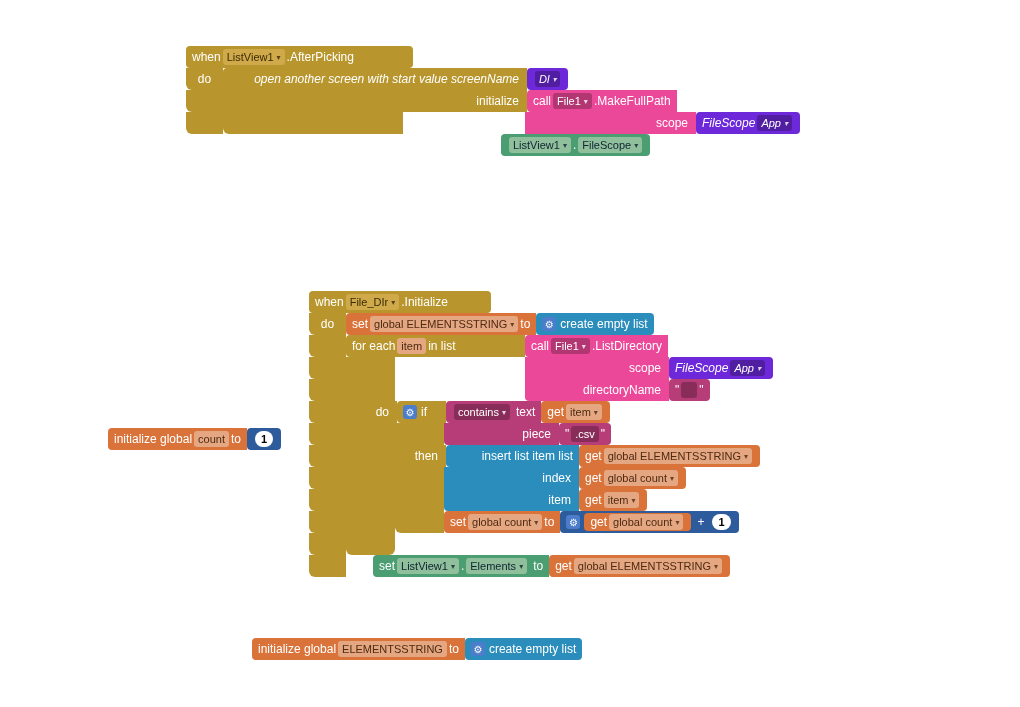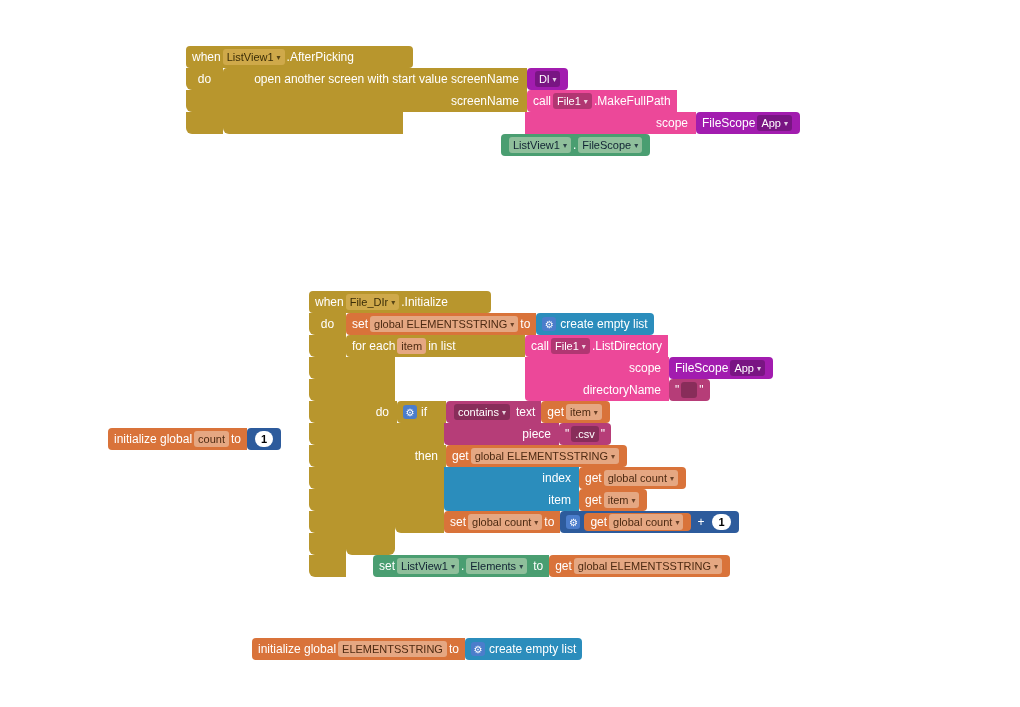--- a/index.html
+++ b/index.html
@@ -14,21 +14,21 @@
     position: relative;
   }
   .block { position: absolute; }
   .row { display: flex; align-items: center; height: 22px; }
   .seg { display: inline-flex; align-items: center; padding: 0 6px; height: 22px; white-space: nowrap; }
   .notch-l { border-top-left-radius: 4px; border-bottom-left-radius: 4px; }
   .notch-r { border-top-right-radius: 4px; border-bottom-right-radius: 4px; }
   
   .olive   { background: #b8962d; }
   .purple  { background: #ec4899; }
-  .red     { background: #a21caf; }
+  .red     { background: #6d28d9; font-style: italic; }
   .green   { background: #4a9e71; }
   .magenta { background: #b63d78; }
   .orange  { background: #d9733a; }
   .blue    { background: #2b8dbc; }
   .navy    { background: #2d5b9c; }
   
   .chip {
     display: inline-flex; align-items: center;
     background: rgba(0,0,0,.25);
     border-radius: 3px;
@@ -52,30 +52,30 @@
 <div class="block" style="left:186px; top:46px;">
   <div class="row">
     <div class="seg olive notch-l notch-r" style="min-width:215px;">
       <span>when</span>
       <span class="chip light">ListView1</span>
       <span>.AfterPicking</span>
     </div>
   </div>
   <div class="row">
     <div class="seg olive body-column" style="width:25px; justify-content:center;">do</div>
-    <div class="seg olive lbl-right" style="width:290px; border-top-left-radius:4px;">
+    <div class="seg olive lbl-right" style="width:290px; border-top-left-radius:4px;font-style:italic;">
       <span>open another screen with start value  screenName</span>
     </div>
     <div class="seg red notch-l notch-r">
       <span class="chip">Dl</span>
     </div>
   </div>
   <div class="row">
     <div class="seg olive body-column" style="width:25px;"></div>
-    <div class="seg olive lbl-right" style="width:290px;">screenName</div>
+    <div class="seg olive lbl-right" style="width:290px;">initialize</div>
     <div class="seg purple notch-l">
       <span>call</span>
       <span class="chip">File1</span>
       <span>.MakeFullPath</span>
     </div>
   </div>
   <div class="row">
     <div class="seg olive body-column" style="width:25px;"></div>
     <div class="seg olive" style="width:168px; border-bottom-left-radius:6px;"></div>
     <div style="width:122px;"></div>
@@ -194,20 +194,23 @@
       <span>"</span>
       <span class="chip no-arrow">.csv</span>
       <span>"</span>
     </div>
   </div>
 
   <div class="row">
     <div class="seg olive body-column" style="width:25px;"></div>
     <div class="seg olive" style="width:37px;"></div>
     <div class="seg olive lbl-right" style="width:37px;">then</div>
+    <div class="seg blue notch-l" style="width:121px; justify-content:flex-end;">
+      <span>insert list item  list</span>
+    </div>
     <div class="seg orange notch-l notch-r">
       <span>get</span>
       <span class="chip pale">global ELEMENTSSTRING</span>
     </div>
   </div>
 
   <div class="row">
     <div class="seg olive body-column" style="width:25px;"></div>
     <div class="seg olive" style="width:37px;"></div>
     <div class="seg olive" style="width:37px;"></div>

